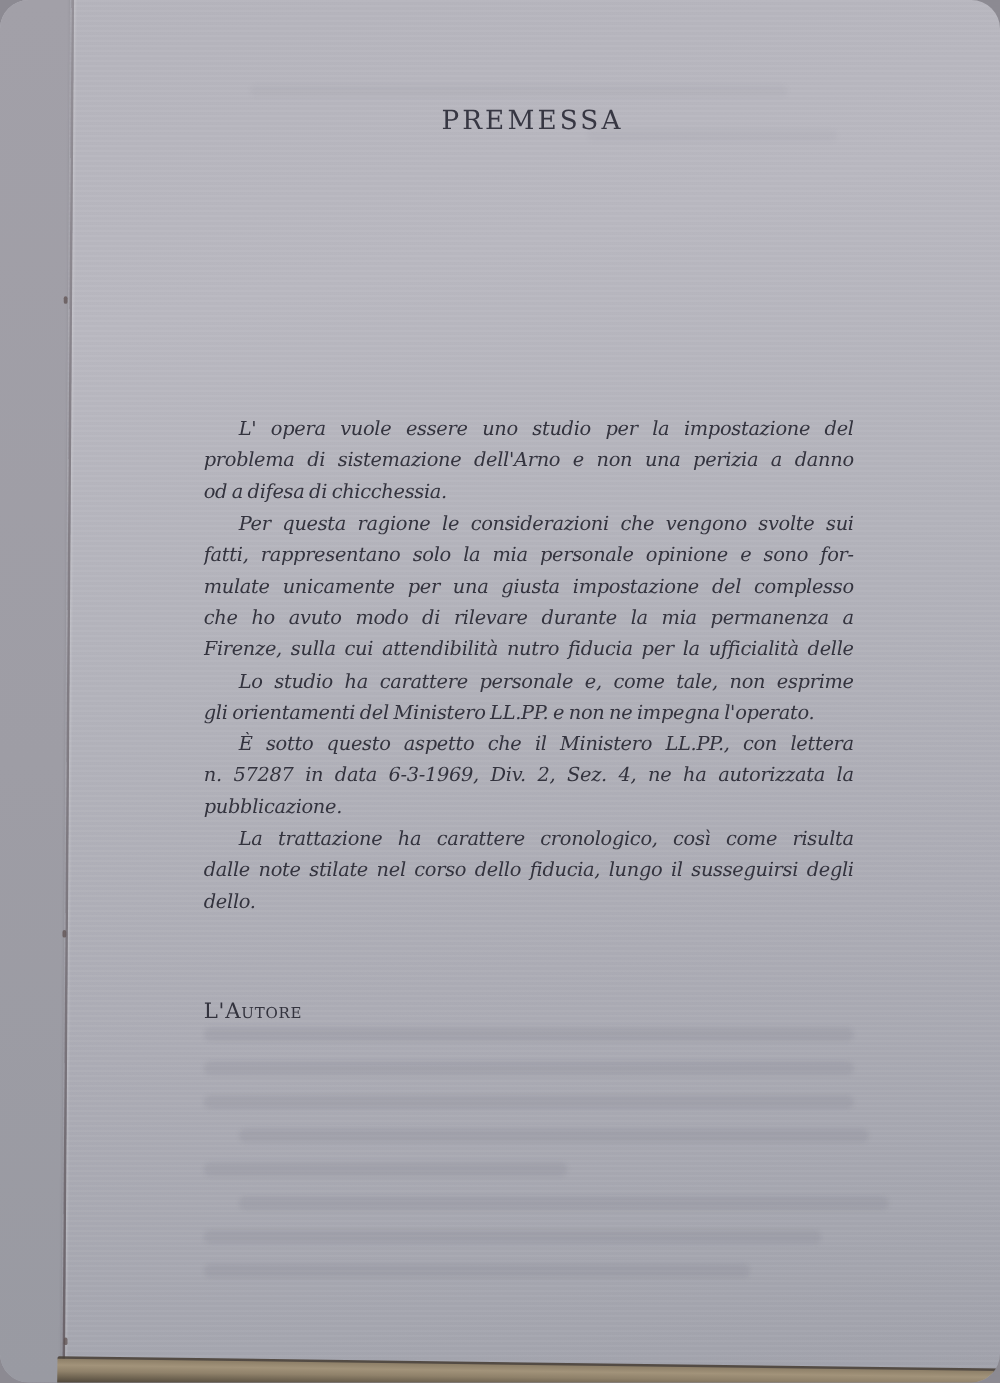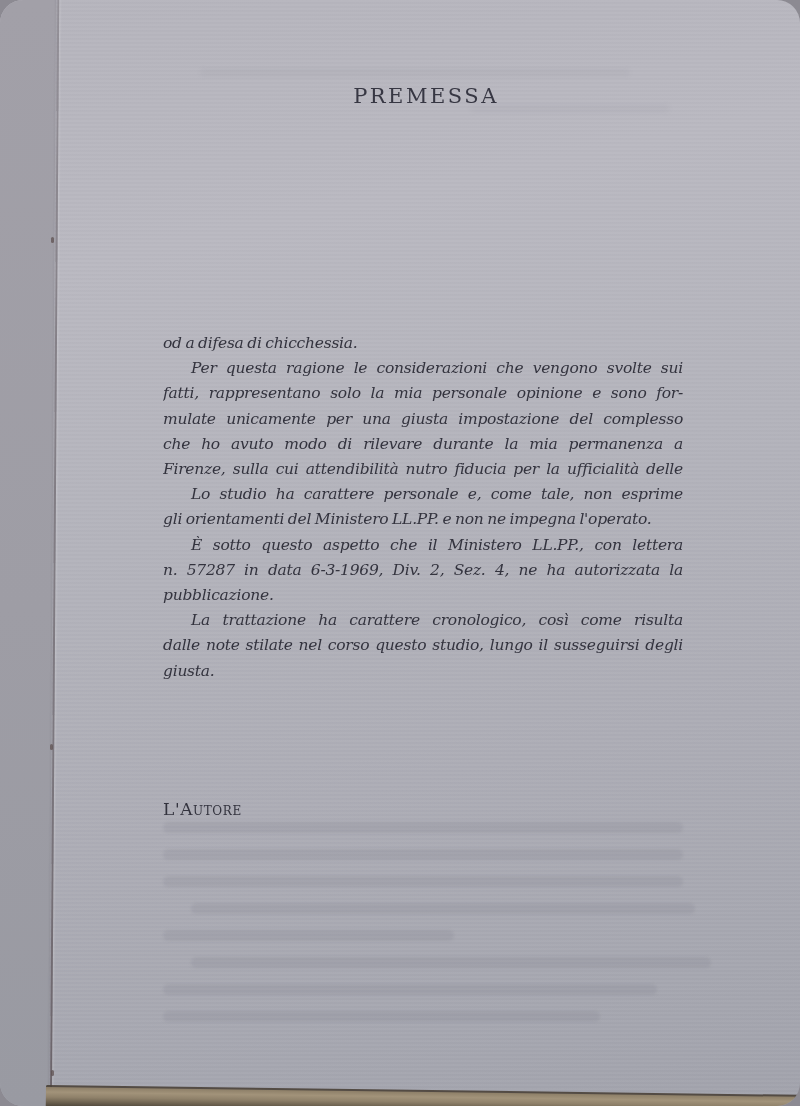--- a/index.html
+++ b/index.html
@@ -180,20 +180,22 @@
 
   <div class="page"></div>
 
   <div class="smudge" style="left:200px; top:68px; width:430px; opacity:0.055;"></div>
   <div class="smudge" style="left:470px; top:104px; width:200px; opacity:0.05;"></div>
 
   <div class="title">PREMESSA</div>
 
   <div class="body-text">
       <div class="para">
+        <div class="line first">L' opera vuole essere uno studio per la impostazione del</div>
+        <div class="line">problema di sistemazione dell'Arno e non una perizia a danno</div>
         <div class="line last">od a difesa di chicchessia.</div>
       </div>
       <div class="para">
         <div class="line first">Per questa ragione le considerazioni che vengono svolte sui</div>
         <div class="line">fatti, rappresentano solo la mia personale opinione e sono for-</div>
         <div class="line">mulate unicamente per una giusta impostazione del complesso</div>
       </div>
       <div class="para">
         <div class="line">che ho avuto modo di rilevare durante la mia permanenza a</div>
         <div class="line">Firenze, sulla cui attendibilità nutro fiducia per la ufficialità delle</div>
@@ -202,22 +204,22 @@
         <div class="line first">Lo studio ha carattere personale e, come tale, non esprime</div>
         <div class="line last">gli orientamenti del Ministero LL.PP. e non ne impegna l'operato.</div>
       </div>
       <div class="para">
         <div class="line first">È sotto questo aspetto che il Ministero LL.PP., con lettera</div>
         <div class="line">n. 57287 in data 6-3-1969, Div. 2, Sez. 4, ne ha autorizzata la</div>
         <div class="line last">pubblicazione.</div>
       </div>
       <div class="para">
         <div class="line first">La trattazione ha carattere cronologico, così come risulta</div>
-        <div class="line">dalle note stilate nel corso questo studio, lungo il susseguirsi degli</div>
-        <div class="line last">giusta.</div>
+        <div class="line">dalle note stilate nel corso dello fiducia, lungo il susseguirsi degli</div>
+        <div class="line last">dello.</div>
       </div>
     </div>
 
   <div class="signature">L'Autore</div>
 
   <div class="ghost">
       <div class="ghost-line" style="width: 100%; margin-left: 0px;"></div>
       <div class="ghost-line" style="width: 100%; margin-left: 0px;"></div>
       <div class="ghost-line" style="width: 100%; margin-left: 0px;"></div>
       <div class="ghost-line" style="width: 97%; margin-left: 28px;"></div>

